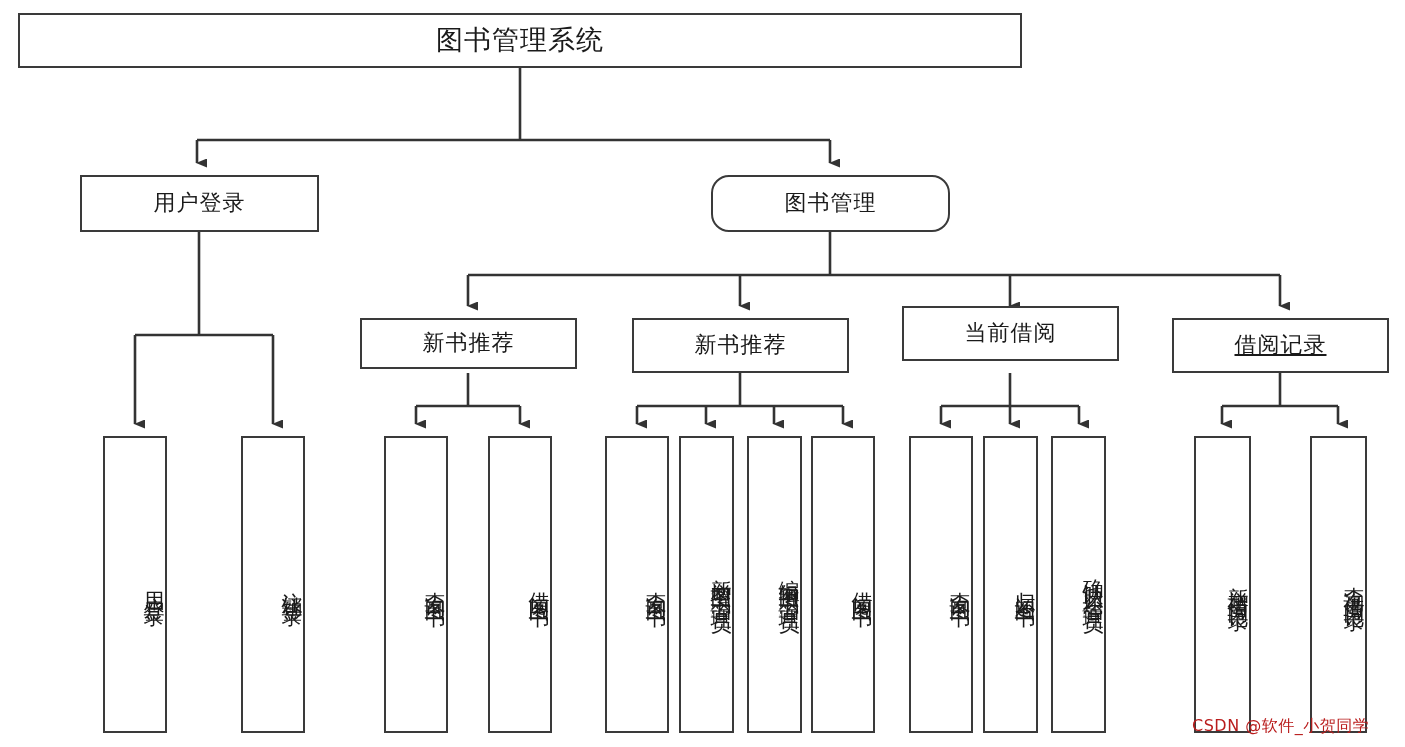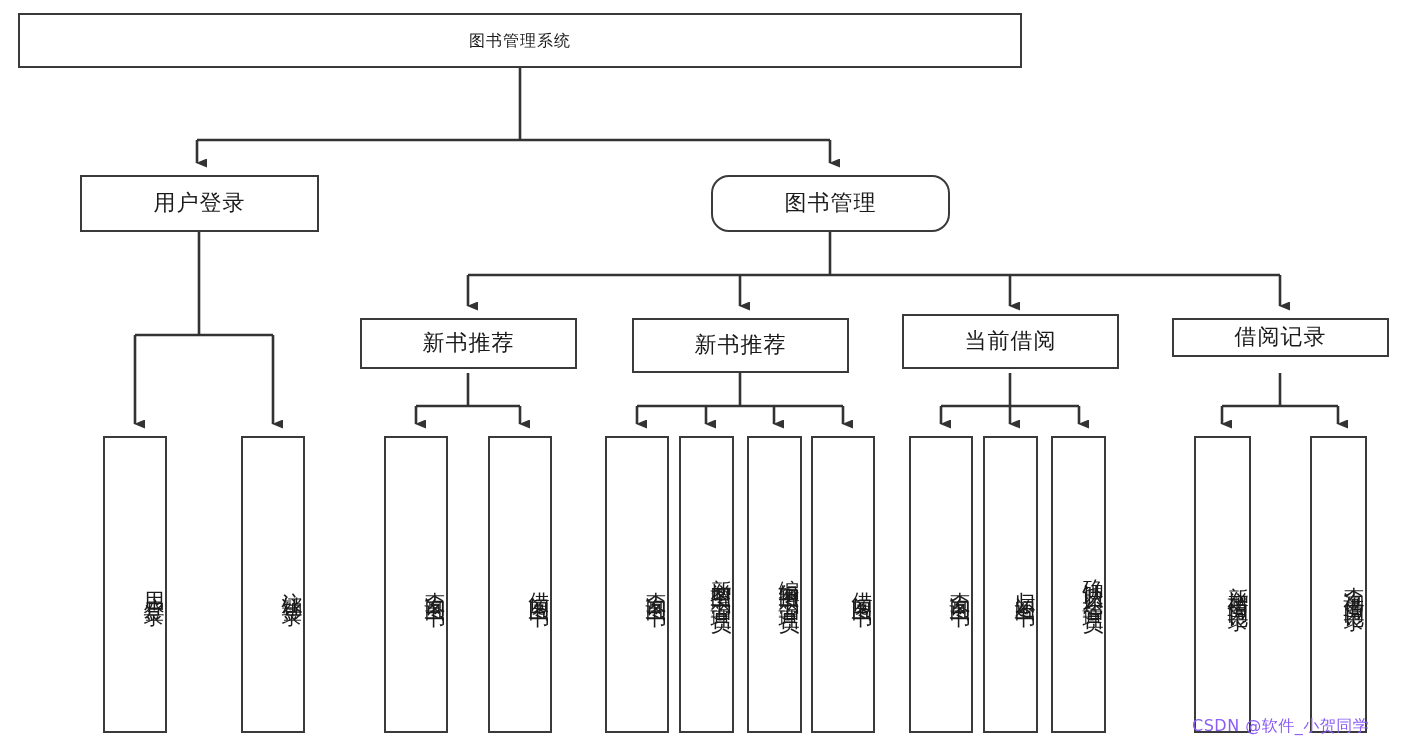--- a/index.html
+++ b/index.html
@@ -35,42 +35,42 @@
     align-items: center;
     justify-content: center;
     color: #1a1a1a;
   }
   .node.horiz {
     font-size: 22px;
     letter-spacing: 1px;
     line-height: 1.2;
   }
   .node.root {
-    font-size: 16px;
+    font-size: 27px;
   }
   .node.vert {
     writing-mode: vertical-rl;
     text-orientation: upright;
     font-size: 21px;
     letter-spacing: 5px;
     line-height: 1.05;
     padding-top: 6px;
     padding-bottom: 6px;
     align-items: flex-start;
     justify-content: center;
   }
   .node.vert > span {
     display: block;
     writing-mode: vertical-rl;
     text-orientation: upright;
   }
   .watermark {
     position: absolute;
     font-size: 16px;
-    color: #8b5cf6;
+    color: #b91c1c;
     white-space: nowrap;
     letter-spacing: 0.5px;
   }
 </style>
 </head>
 <body>
 
 <div id="canvas">
 
   <svg class="wires" viewBox="0 0 1405 747" xmlns="http://www.w3.org/2000/svg">
@@ -123,22 +123,22 @@
     </g>
   </svg>
 
   <div class="node horiz root" style="left:18px; top:13px; width:1004px; height:55px;">图书管理系统</div>
 
   <div class="node horiz" style="left:80px; top:175px; width:239px; height:57px;">用户登录</div>
   <div class="node horiz" style="left:711px; top:175px; width:239px; height:57px;border-radius:18px;">图书管理</div>
 
   <div class="node horiz" style="left:360px; top:318px; width:217px; height:51px;">新书推荐</div>
   <div class="node horiz" style="left:632px; top:318px; width:217px; height:55px;">新书推荐</div>
-  <div class="node horiz" style="left:902px; top:314px; width:217px; height:55px;">当前借阅</div>
-  <div class="node horiz" style="left:1172px; top:318px; width:217px; height:39px;">借阅记录</div>
+  <div class="node horiz" style="left:902px; top:306px; width:217px; height:55px;">当前借阅</div>
+  <div class="node horiz" style="left:1172px; top:318px; width:217px; height:55px;text-decoration:underline;">借阅记录</div>
 
   <div class="node vert" style="left:103px; top:436px; width:64px; height:297px;">
     <span>用户登录</span>
   </div>
   <div class="node vert" style="left:241px; top:436px; width:64px; height:297px;">
     <span>注销登录</span>
   </div>
 
   <div class="node vert" style="left:384px; top:436px; width:64px; height:297px;">
     <span>查询图书</span>

